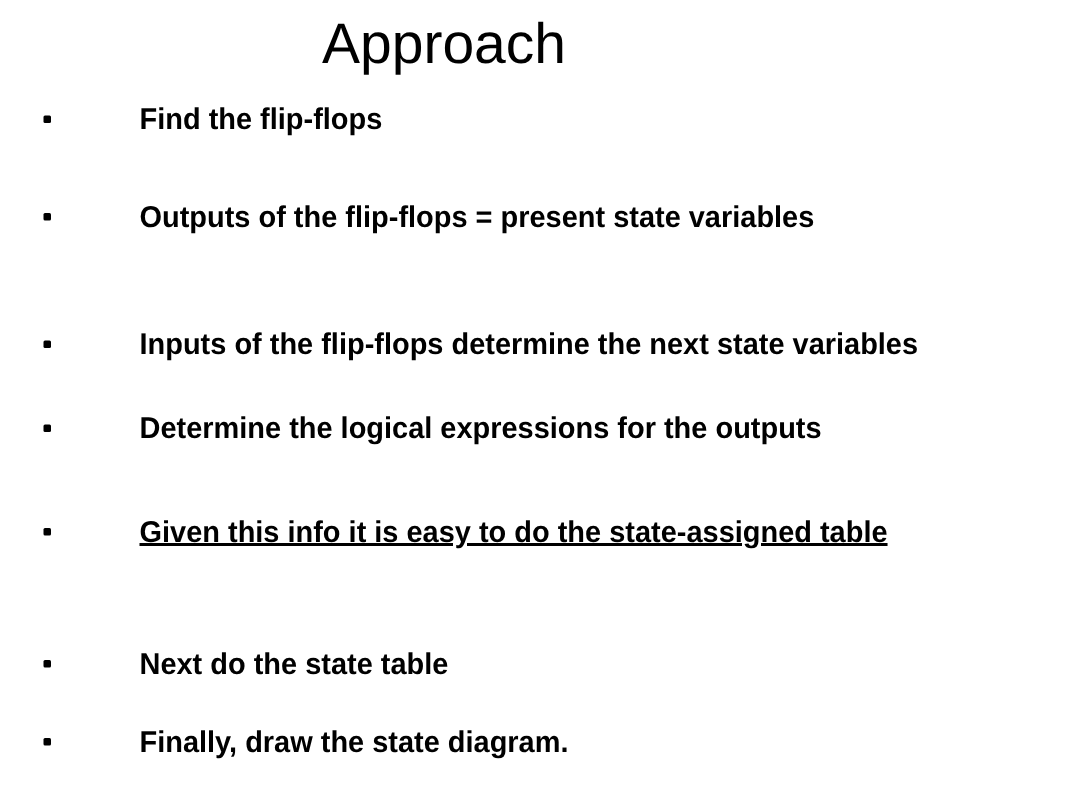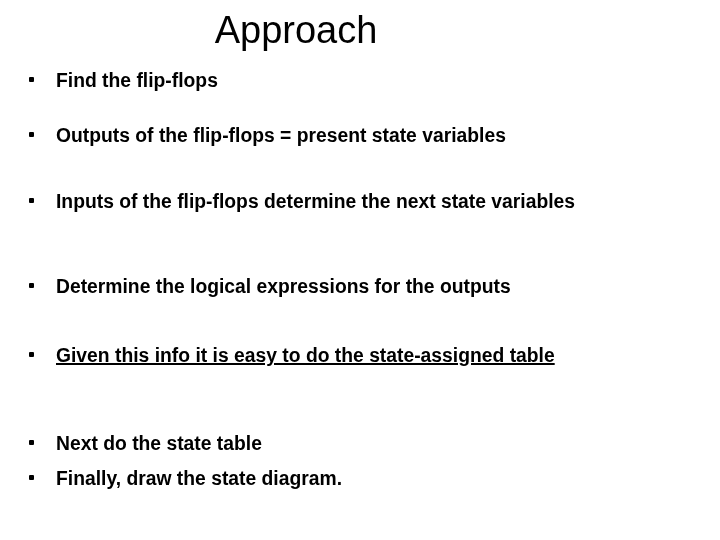--- a/index.html
+++ b/index.html
@@ -49,20 +49,21 @@
     list-style: none;
   }
 
   .bullet-item {
     position: absolute;
     left: 22px;
     width: 694px;
     height: 26px;
     display: flex;
     align-items: flex-start;
+    gap: 37px;
   }
 
   .bullet-marker {
     flex: 0 0 auto;
     width: 34px;
     position: relative;
     height: 26px;
     color: #000000;
   }
 
@@ -96,45 +97,45 @@
 
   <div class="slide-title">Approach</div>
 
   <ul class="bullet-list">
 
     <li class="bullet-item" style="top:68px;">
       <span class="bullet-marker"></span>
       <span class="bullet-text">Find the flip-flops</span>
     </li>
 
-    <li class="bullet-item" style="top:123px;">
+    <li class="bullet-item" style="top:133px;">
       <span class="bullet-marker"></span>
       <span class="bullet-text">Outputs of the flip-flops = present state variables</span>
     </li>
 
-    <li class="bullet-item" style="top:189px;justify-content:space-between;">
+    <li class="bullet-item" style="top:218px;justify-content:space-between;">
       <span class="bullet-marker"></span>
       <span class="bullet-text">Inputs of the flip-flops determine the next state variables</span>
     </li>
 
     <li class="bullet-item" style="top:274.4px;">
       <span class="bullet-marker"></span>
       <span class="bullet-text">Determine the logical expressions for the outputs</span>
     </li>
 
     <li class="bullet-item" style="top:343.2px;text-decoration:underline;">
       <span class="bullet-marker"></span>
       <span class="bullet-text">Given this info it is easy to do the state-assigned table</span>
     </li>
 
     <li class="bullet-item" style="top:431px;">
       <span class="bullet-marker"></span>
       <span class="bullet-text">Next do the state table</span>
     </li>
 
-    <li class="bullet-item" style="top:466px;">
+    <li class="bullet-item" style="top:483px;">
       <span class="bullet-marker"></span>
       <span class="bullet-text">Finally, draw the state diagram.</span>
     </li>
 
   </ul>
 
 </div>
 
 </body></html>

